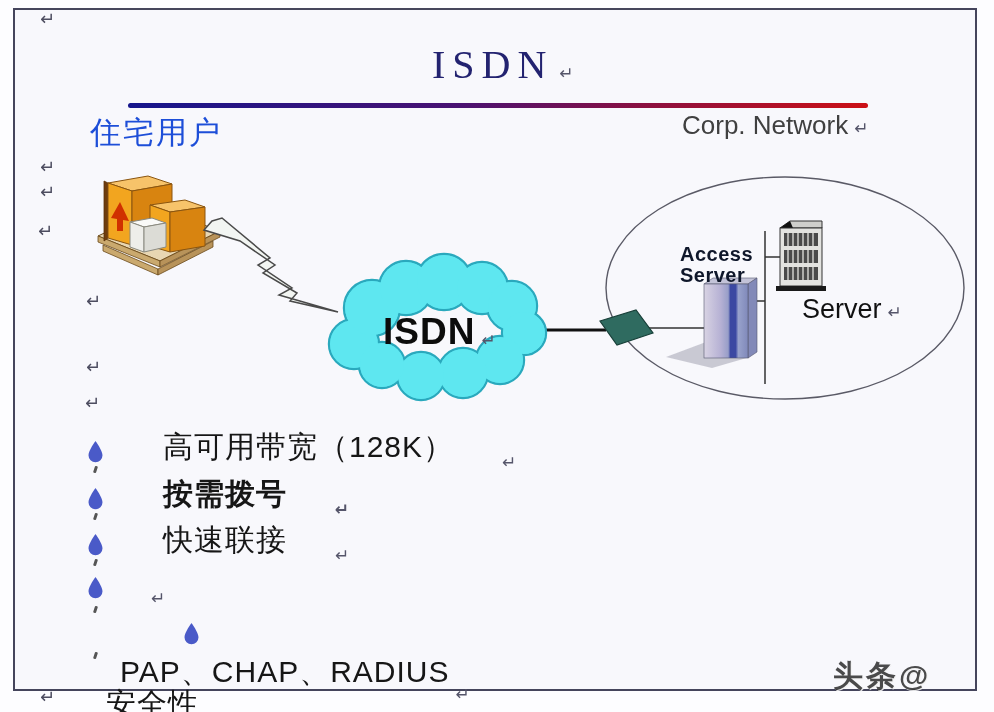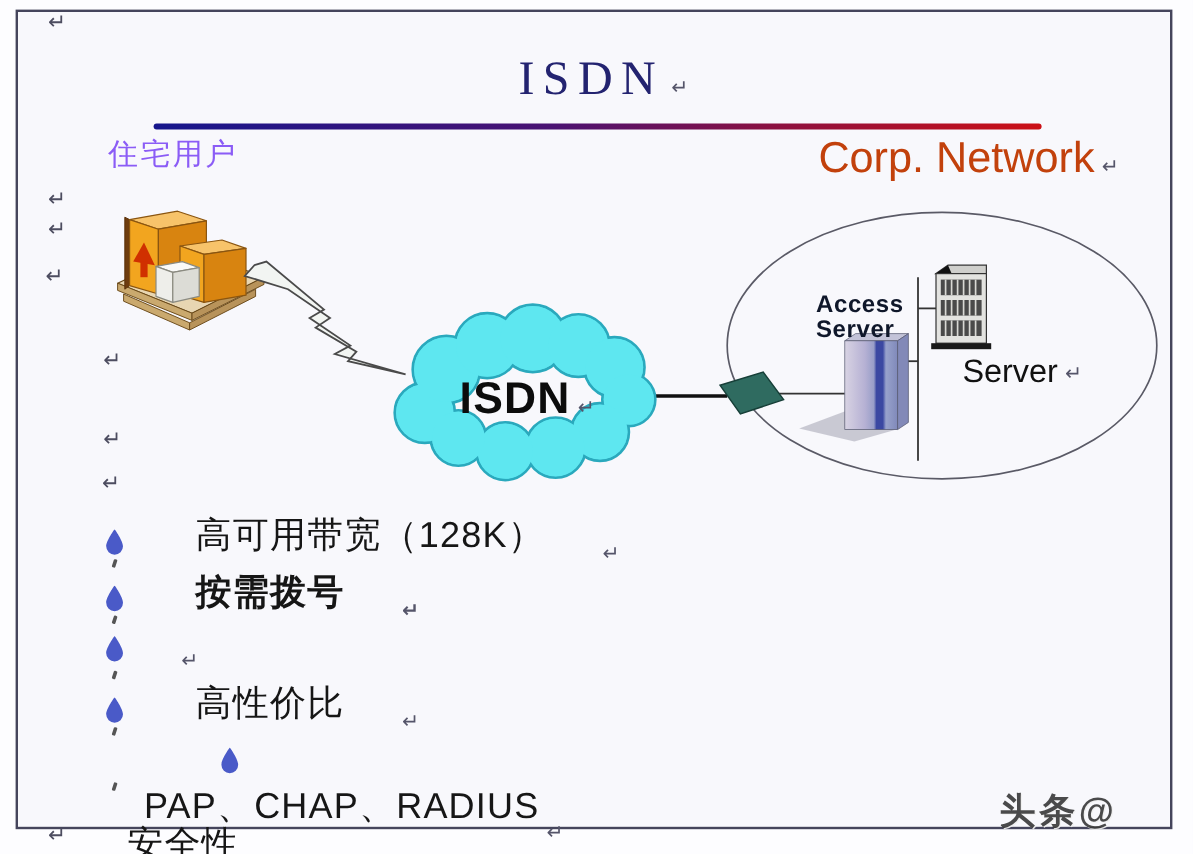--- a/index.html
+++ b/index.html
@@ -29,27 +29,27 @@
   .title-text{
     font-family:"Liberation Serif","DejaVu Serif",serif;
     font-size:40px;line-height:1.05;color:#232370;letter-spacing:7px;
   }
   .divider{
     position:absolute;left:128px;top:103px;width:740px;height:5px;
     border-radius:3px;
     background:linear-gradient(90deg,#16168c 0%,#4a1272 45%,#8c1040 70%,#cc1016 100%);
   }
   .label-left{
-    position:absolute;left:90px;top:112px;font-size:25px;color:#8b5cf6;
+    position:absolute;left:90px;top:112px;font-size:31px;color:#1d4ed8;
     letter-spacing:2px;
   }
   .label-right-row{
     position:absolute;left:682px;top:110px;display:flex;align-items:flex-end;
   }
-  .label-right{font-size:36px;color:#c2410c;}
+  .label-right{font-size:26px;color:#404040;}
   .cloud-label-row{
     position:absolute;left:383px;top:311px;display:flex;align-items:flex-end;
   }
   .cloud-label{font-size:37px;font-weight:bold;color:#0c0c0c;letter-spacing:1px;}
   .access-label{
     position:absolute;left:680px;top:244px;font-size:20px;font-weight:bold;
     color:#0f172a;line-height:21px;letter-spacing:0.5px;
   }
   .server-label-row{
     position:absolute;left:802px;top:294px;display:flex;align-items:flex-end;
@@ -245,27 +245,27 @@
     <svg class="drop" width="15" height="22" viewBox="0 0 15 22">
       <path d="M7.5,0 C7.5,0 0.5,9.5 0.5,14.3 a7,7 0 0 0 14,0 C14.5,9.5 7.5,0 7.5,0 Z" fill="#4a5ac8"></path>
       </svg>
     <span class="feature-text">按需拨号</span>
     <span class="ret-inline">↵</span>
   </div>
   <div class="feature-row" style="top:523px;">
     <svg class="drop" width="15" height="22" viewBox="0 0 15 22">
       <path d="M7.5,0 C7.5,0 0.5,9.5 0.5,14.3 a7,7 0 0 0 14,0 C14.5,9.5 7.5,0 7.5,0 Z" fill="#4a5ac8"></path>
       </svg>
+    <span class="feature-text">快速联接</span>
     <span class="ret-inline">↵</span>
   </div>
   <div class="feature-row" style="top:570px;">
     <svg class="drop" width="15" height="22" viewBox="0 0 15 22">
       <path d="M7.5,0 C7.5,0 0.5,9.5 0.5,14.3 a7,7 0 0 0 14,0 C14.5,9.5 7.5,0 7.5,0 Z" fill="#4a5ac8"></path>
       </svg>
-    <span class="feature-text">高性价比</span>
     <span class="ret-inline">↵</span>
   </div>
   <div class="feature-row" style="top:616px;flex-direction:column;">
     <svg class="drop" width="15" height="22" viewBox="0 0 15 22">
       <path d="M7.5,0 C7.5,0 0.5,9.5 0.5,14.3 a7,7 0 0 0 14,0 C14.5,9.5 7.5,0 7.5,0 Z" fill="#4a5ac8"></path>
       </svg>
     <span class="feature-text">安全性</span>
     <span class="ret-inline">↵</span>
   </div>
 

